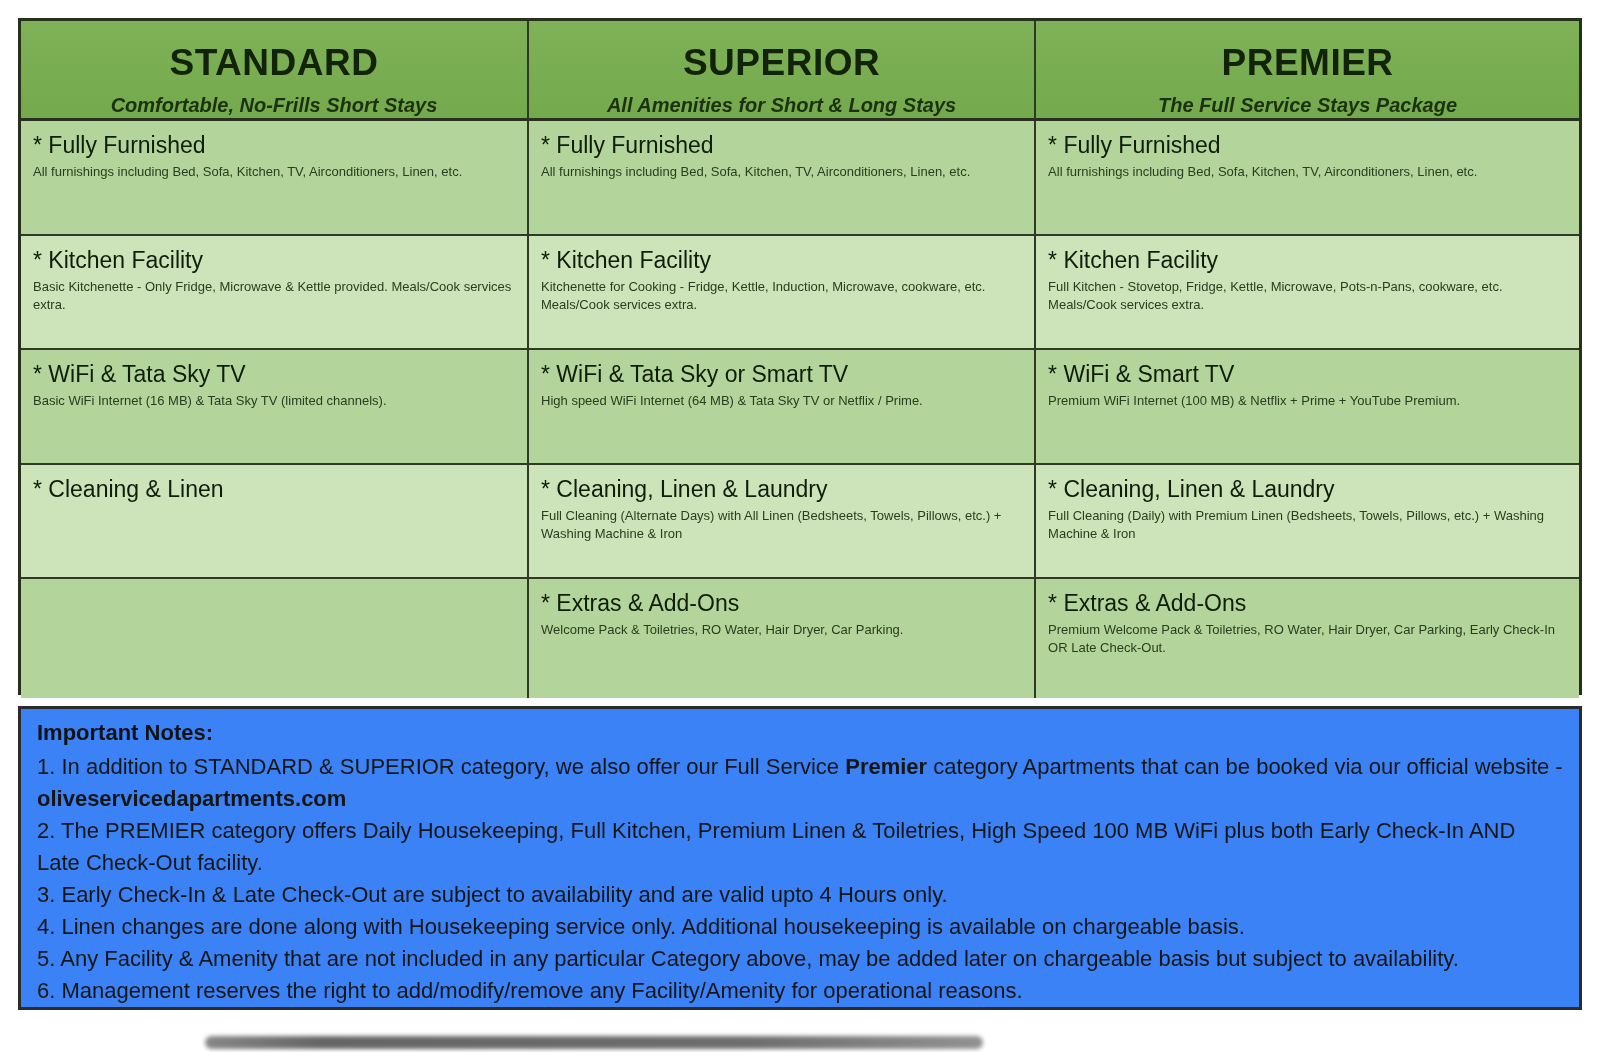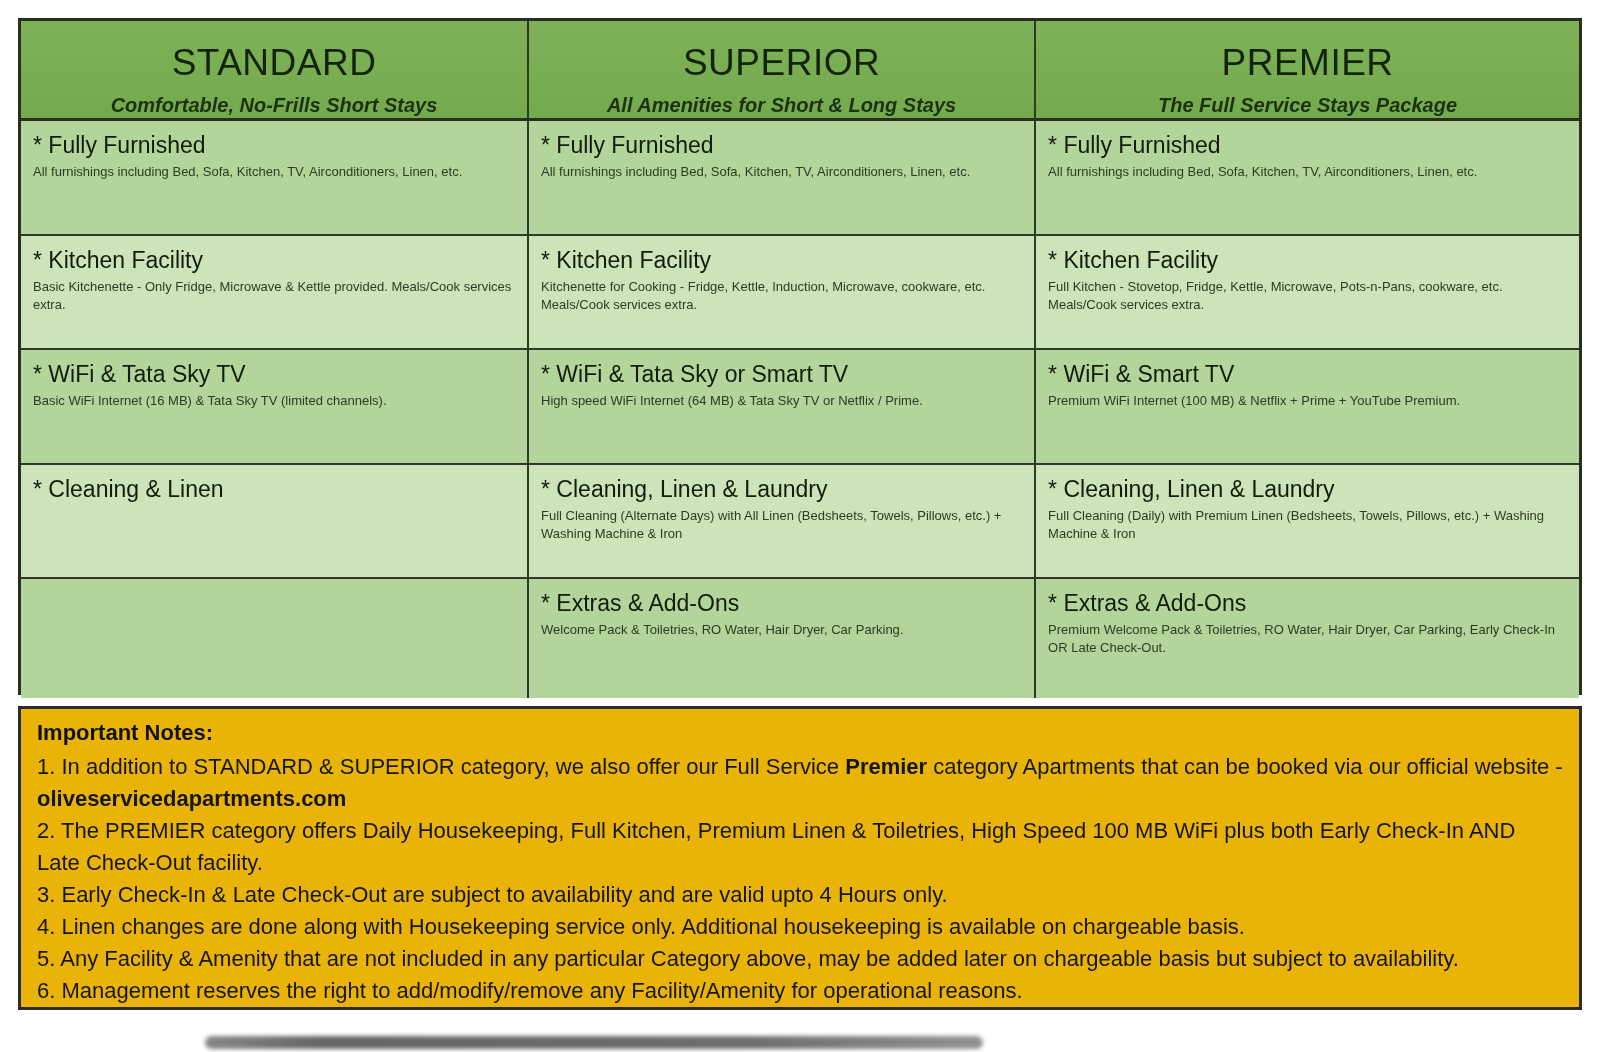--- a/index.html
+++ b/index.html
@@ -22,30 +22,30 @@
     border-right:2px solid #2e3a26;
     border-bottom:2px solid #2e3a26;
   }
   .cell.last-col { border-right:none; }
   .cell.last-row { border-bottom:none; }
   .head {
     background:linear-gradient(180deg, #7fb258 0%, #74a94d 100%);
     display:flex; flex-direction:column; align-items:center; justify-content:center;
     gap:10px; border-bottom:3px solid #26301c;
   }
-  .col-title { font-size:37px; font-weight:400; color:#132309; letter-spacing:0.5px;margin-top:20px; }
+  .col-title { font-size:37px; font-weight:700; color:#132309; letter-spacing:0.5px;margin-top:20px; }
   .col-sub   { font-size:20px; font-weight:700; font-style:italic; color:#1b3110; }
   .feat { padding:8px 12px 4px 12px; }
   .feat.odd  { background:#b3d49a; }
   .feat.even { background:#cde4ba; }
   .feat-heading { font-size:23px; font-weight:400; color:#0f1d09; margin:3px 0 4px 0; }
   .feat-body { font-size:13px; color:#2b3d20; line-height:1.38; }
   .notes-box {
     position:absolute; left:18px; top:706px; width:1564px; height:304px;
-    border:3px solid #2b2b2b; box-sizing:border-box; background:#eab308;
+    border:3px solid #2b2b2b; box-sizing:border-box; background:#3b82f6;
     padding:6px 16px 4px 16px; overflow:hidden;
   }
   .notes-heading { font-size:22px; font-weight:700; color:#121212; margin:2px 0; line-height:32px; }
   .note { font-size:22px; color:#161616; margin:0; line-height:32px; }
   .note .b { font-weight:700; }
   .bottom-smudge {
     position:absolute; left:205px; top:1036px; width:778px; height:13px;
     background:linear-gradient(90deg, #6a6a6a, #3f3f3f 15%, #4a4a4a 70%, #777777);
     opacity:0.8; filter:blur(2px); border-radius:7px;
   }

